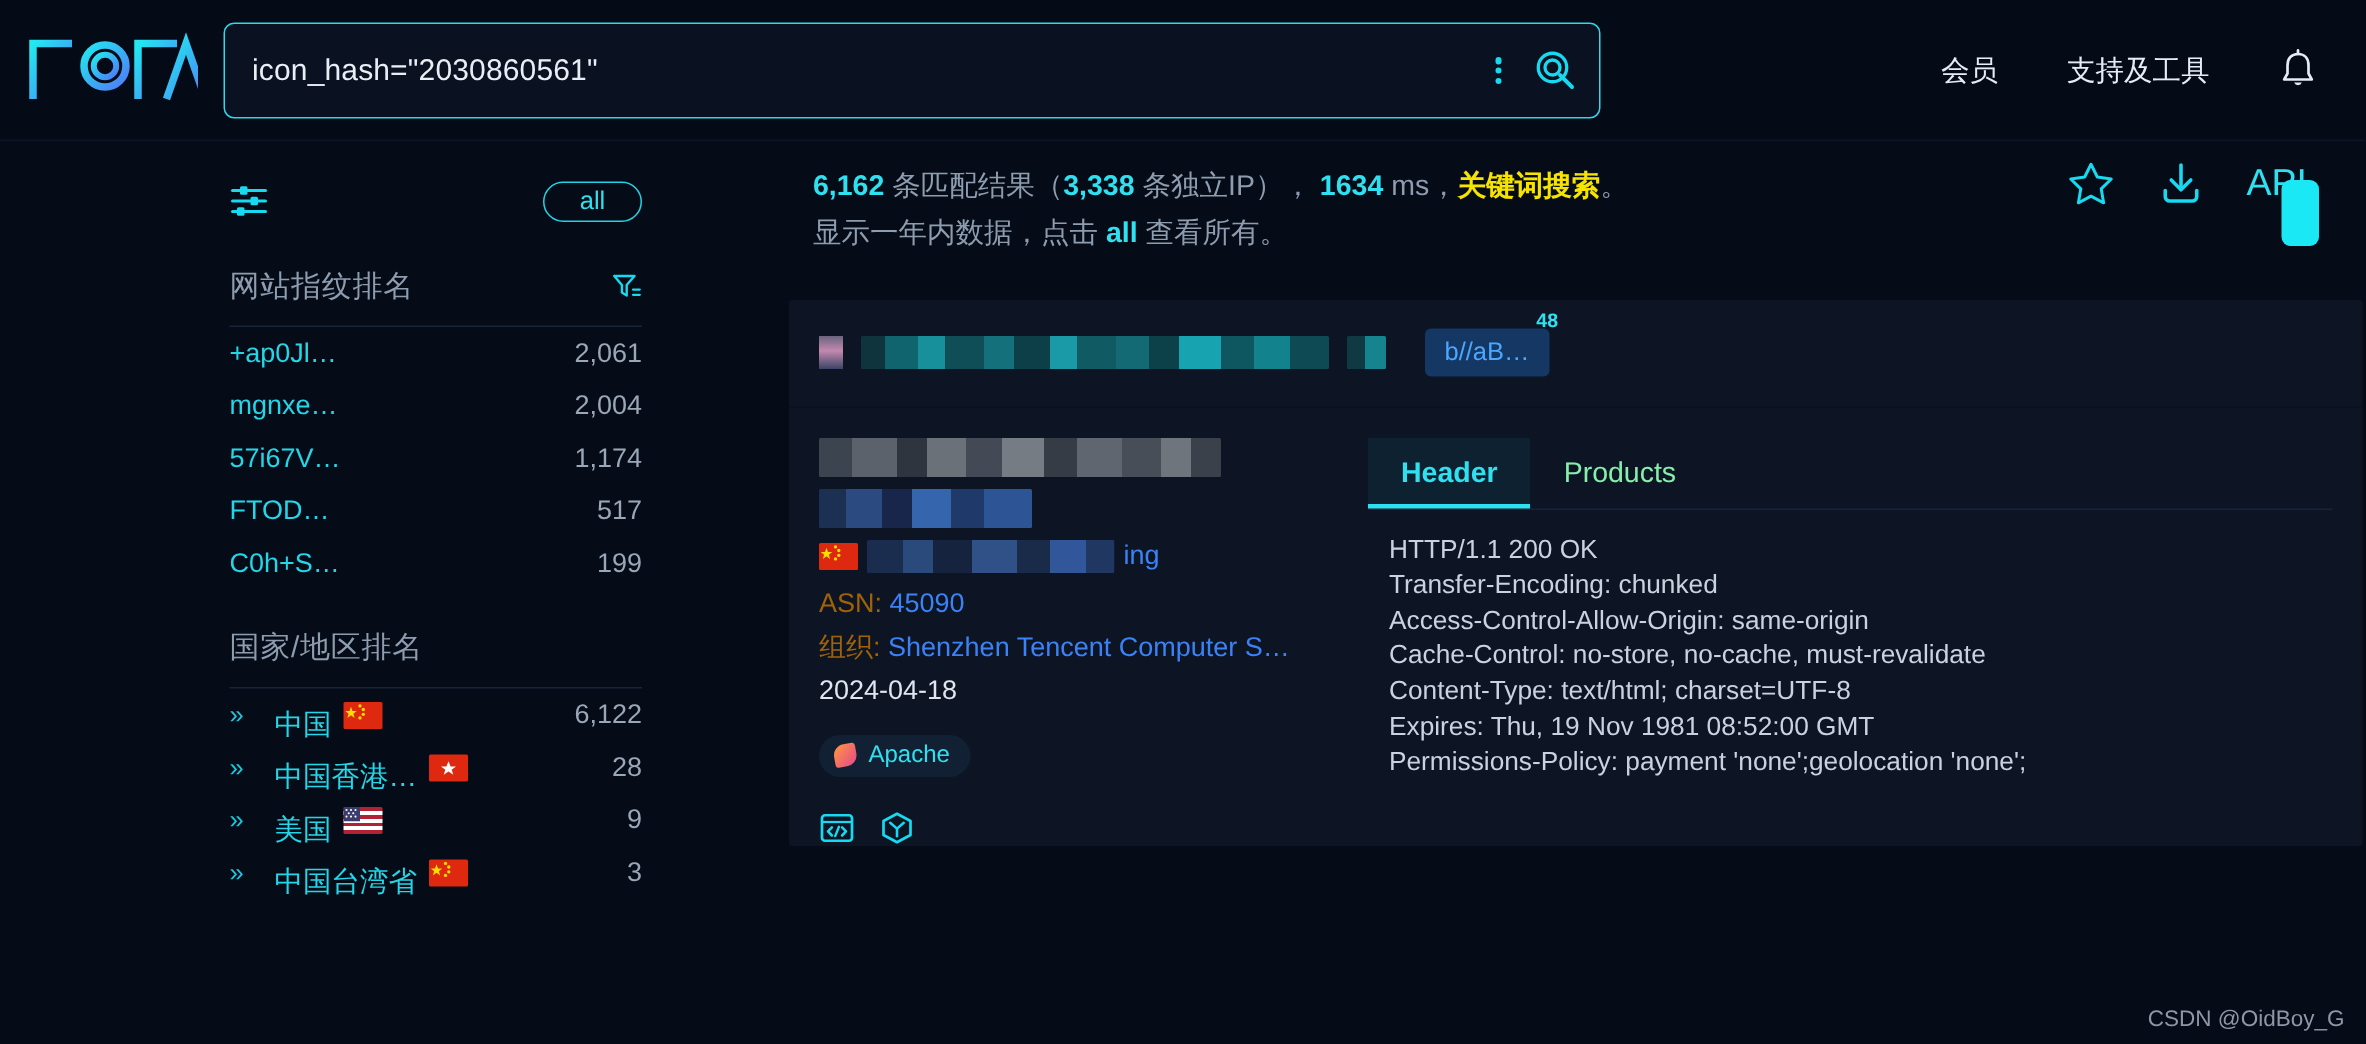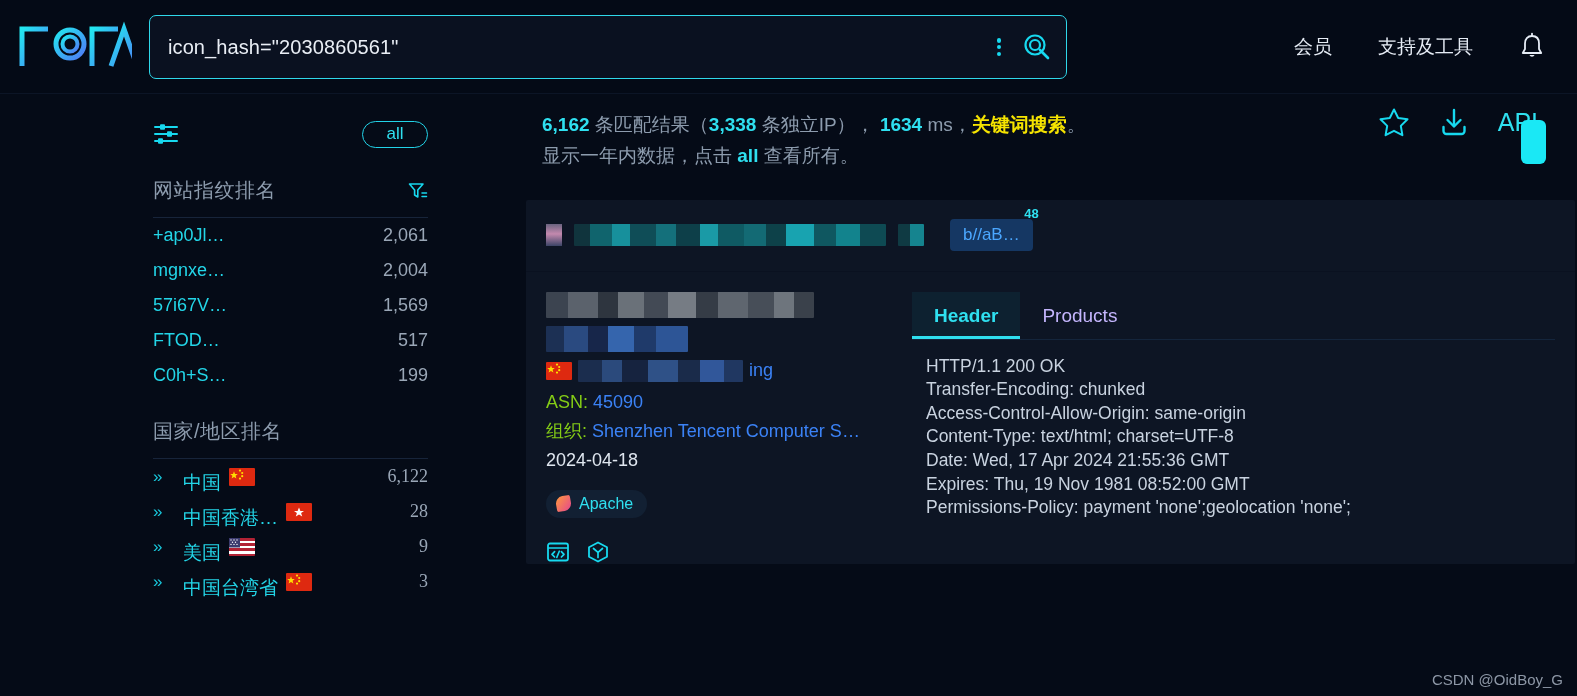--- a/index.html
+++ b/index.html
@@ -195,21 +195,20 @@
     flex: 0 0 auto;
     width: 26px; height: 18px;
     display: inline-block;
     border-radius: 1px;
   }
   .country-count {
     margin-left: auto;
     color: #9aa7b7;
     font-size: 18px;
     flex: 0 0 auto;
-    font-family: Liberation Serif, serif;
   }
 
   
   .main {
     flex: 1 1 auto;
     position: relative;
     padding-top: 16px;
   }
 
   .stats {
@@ -282,21 +281,21 @@
     color: #2fe0f0;
     font-size: 13px;
     font-weight: bold;
   }
 
   .card-body { display: flex; padding: 20px 20px 0 20px; }
   .card-left { width: 350px; flex: 0 0 350px; }
   .card-right { flex: 1 1 auto; padding-left: 16px; }
 
   .kv { font-size: 18px; line-height: 1.63; color: #dfe6ef; }
-  .kv .k { color: #84cc16; }
+  .kv .k { color: #a16207; }
   .kv .v { color: #3b82f6; cursor: pointer; }
   .kv .v.plain { color: #dfe6ef; cursor: default; }
   .ellip {
     display: inline-block;
     max-width: 268px;
     overflow: hidden;
     text-overflow: ellipsis;
     white-space: nowrap;
     vertical-align: bottom;
   }
@@ -320,21 +319,21 @@
   }
 
   .card-icons { display: flex; gap: 16px; margin-top: 22px; }
   .card-icons svg { cursor: pointer; }
 
   
   .tabs { display: flex; border-bottom: 1px solid #14253c; }
   .tab {
     font-size: 19px;
     padding: 13px 22px 12px 22px;
-    color: #c4b5fd;
+    color: #86efac;
     cursor: pointer;
     background: transparent;
     border: none;
     font-family: "Liberation Sans", sans-serif;
   }
   .tab.active {
     color: #2fe0f0;
     font-weight: bold;
     background: #0d2130;
     box-shadow: inset 0 -3px 0 0 #2fe0f0;
@@ -441,21 +440,21 @@
           <div class="rank-row">
             <span class="rank-name">+ap0Jl…</span>
             <span class="rank-count">2,061</span>
           </div>
           <div class="rank-row">
             <span class="rank-name">mgnxe…</span>
             <span class="rank-count">2,004</span>
           </div>
           <div class="rank-row">
             <span class="rank-name">57i67V…</span>
-            <span class="rank-count">1,569</span>
+            <span class="rank-count">1,174</span>
           </div>
           <div class="rank-row">
             <span class="rank-name">FTOD…</span>
             <span class="rank-count">517</span>
           </div>
           <div class="rank-row">
             <span class="rank-name">C0h+S…</span>
             <span class="rank-count">199</span>
           </div>
         </div>
@@ -680,22 +679,22 @@
 
         <div class="card-right">
           <div class="tabs">
             <button class="tab active">Header</button>
             <button class="tab">Products</button>
           </div>
           <div class="hdr-dump">
             <div>HTTP/1.1 200 OK</div>
             <div>Transfer-Encoding: chunked</div>
             <div>Access-Control-Allow-Origin: same-origin</div>
+            <div>Cache-Control: no-store, no-cache, must-revalidate</div>
             <div>Content-Type: text/html; charset=UTF-8</div>
-            <div>Date: Wed, 17 Apr 2024 21:55:36 GMT</div>
             <div>Expires: Thu, 19 Nov 1981 08:52:00 GMT</div>
             <div>Permissions-Policy: payment 'none';geolocation 'none';</div>
 
           </div>
         </div>
 
       </div>
     </div>
 
     <div class="watermark">CSDN @OidBoy_G</div>

